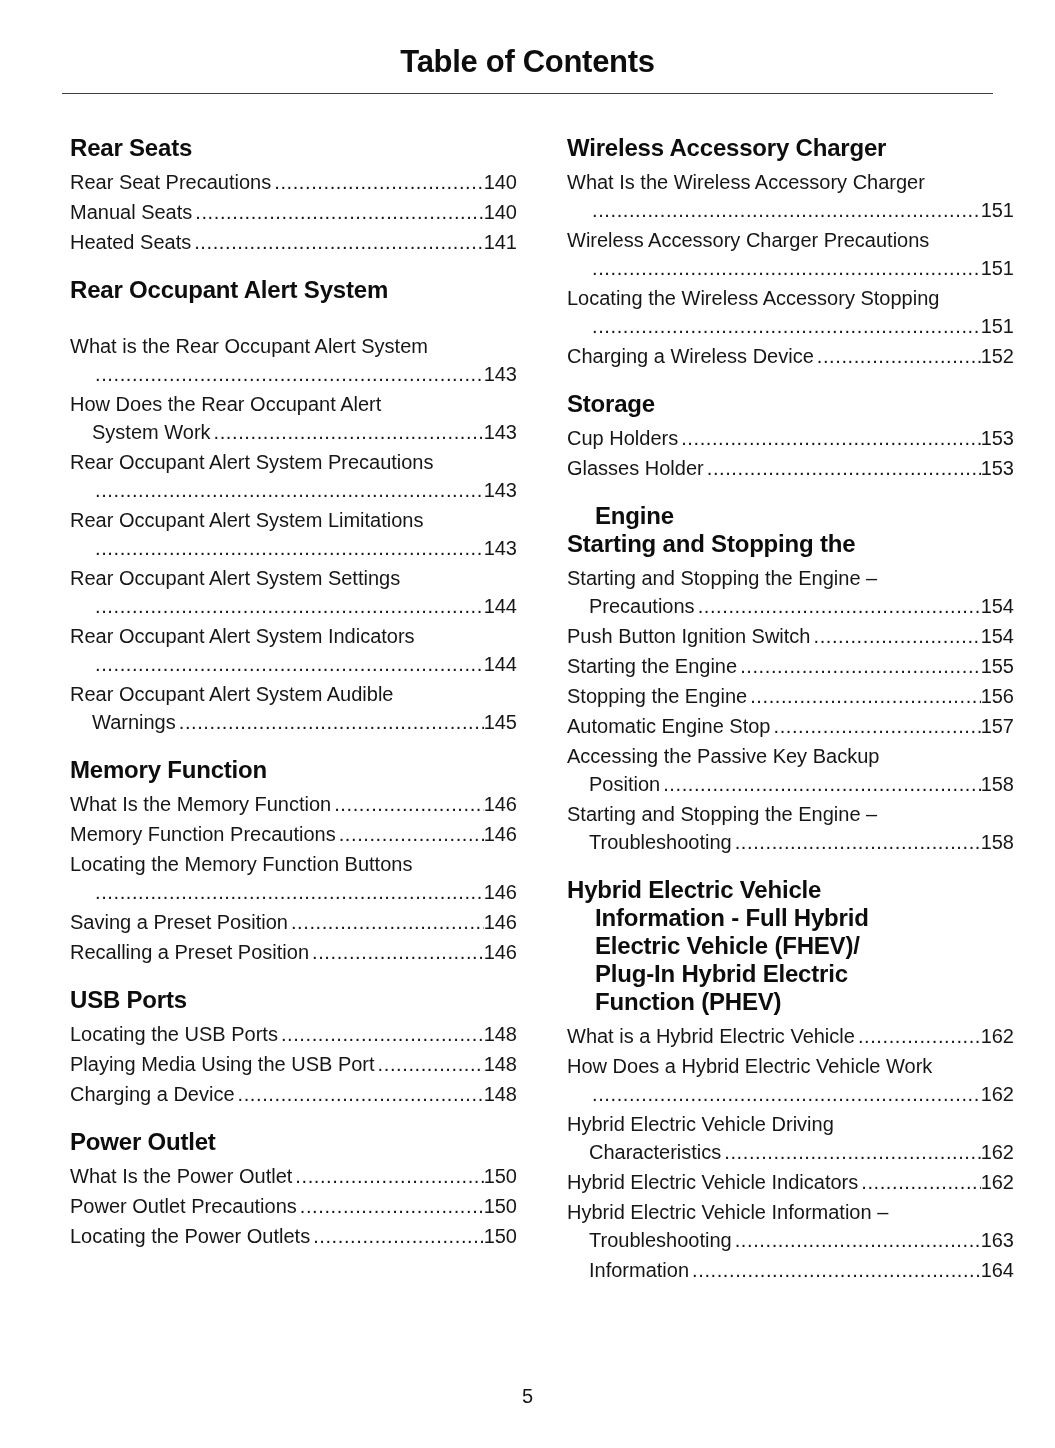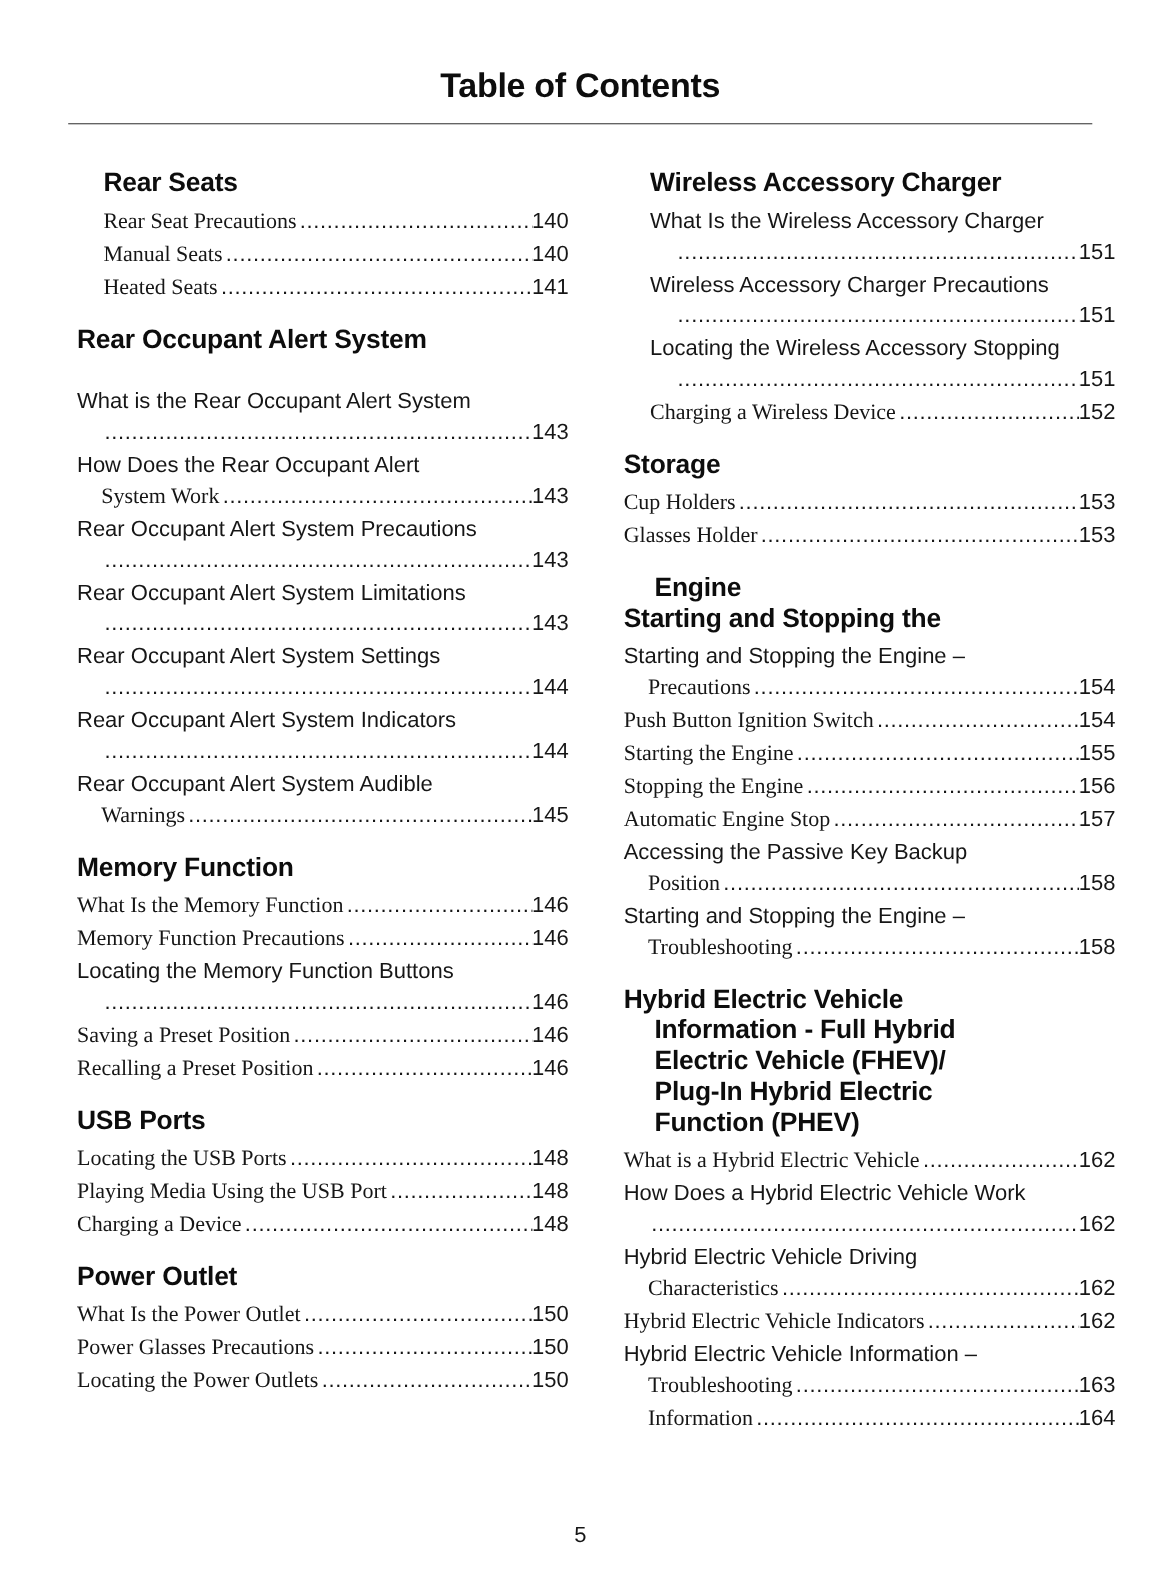--- a/index.html
+++ b/index.html
@@ -11,21 +11,21 @@
     position: relative;
     width: 1055px;
     height: 1448px;
     background: #ffffff;
     font-family: "Liberation Sans", sans-serif;
     color: #161616;
     overflow: hidden;
     box-sizing: border-box;
   }
   .title {
-    margin: 16px;
+    margin: 0;
     padding-top: 44px;
     text-align: center;
     font-size: 31px;
     font-weight: 700;
     letter-spacing: -0.3px;
     color: #0d0d0d;
   }
   .rule {
     margin: 13px 62px 0 62px;
     border-bottom: 1.6px solid #3f3f3f;
@@ -33,21 +33,21 @@
   .columns {
     display: flex;
     gap: 50px;
     padding: 40px 41px 0 70px;
   }
   .toc-column {
     flex: 1;
     min-width: 0;
   }
   .toc-section { margin-top: 20px; }
-  .toc-section:first-child { margin-top: 0; margin-left: 24px; }
+  .toc-section:first-child { margin-top: 0; }
   .section-heading {
     font-size: 24px;
     font-weight: 700;
     line-height: 28px;
     letter-spacing: -0.2px;
     color: #0d0d0d;
     margin-bottom: 6px;
   }
   .gap-heading .section-heading { margin-bottom: 28px; }
   .heading-line.cont { padding-left: 28px; }
@@ -57,21 +57,21 @@
   }
   .entry-line {
     line-height: 28px;
     color: #161616;
   }
   .entry-line.flexline {
     display: flex;
     align-items: baseline;
   }
   .entry-line.cont { padding-left: 22px; }
-  .entry-text { white-space: nowrap; font-family: Liberation Serif, serif; }
+  .entry-text { white-space: nowrap; }
   .dots {
     flex: 1 1 auto;
     overflow: hidden;
     white-space: nowrap;
     margin-left: 3px;
     letter-spacing: 0.6px;
     min-width: 0;
   }
   .dots::after {
     content: "....................................................................................................................................";
@@ -258,21 +258,21 @@
           </div>
           <div class="toc-entry">
             <div class="entry-line flexline">
               <span class="entry-text">What Is the Power Outlet</span>
               <span class="dots"></span>
               <span class="page-num">150</span>
             </div>
           </div>
           <div class="toc-entry">
             <div class="entry-line flexline">
-              <span class="entry-text">Power Glasses Precautions</span>
+              <span class="entry-text">Power Outlet Precautions</span>
               <span class="dots"></span>
               <span class="page-num">150</span>
             </div>
           </div>
           <div class="toc-entry">
             <div class="entry-line flexline">
               <span class="entry-text">Locating the Power Outlets</span>
               <span class="dots"></span>
               <span class="page-num">150</span>
             </div>

